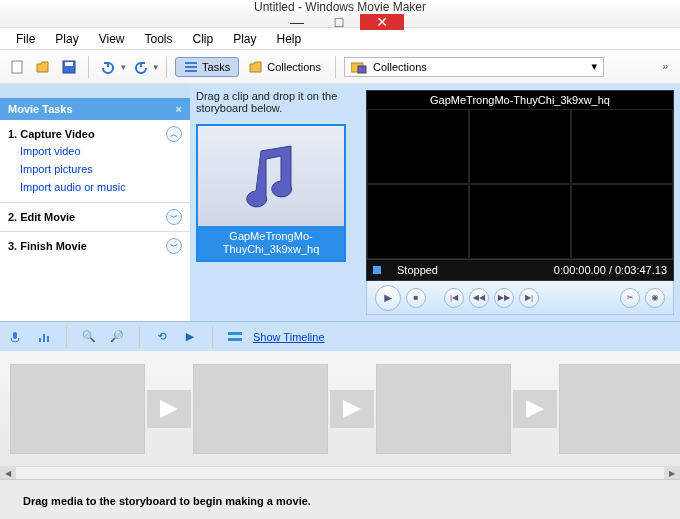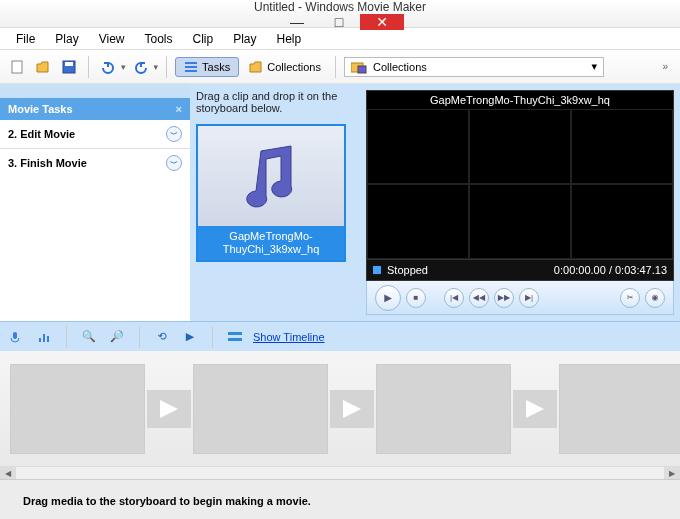--- a/index.html
+++ b/index.html
@@ -48,21 +48,21 @@
 .clip { margin-top: 10px; background: #fff; border: 2px solid #2188e8; width: 150px; }
 .clip-thumb { height: 100px; background: linear-gradient(#e8edf5,#d0d8e8); display: flex; align-items: center; justify-content: center; }
 .clip-label { background: #2a8de8; color: #fff; text-align: center; padding: 4px 2px; font-size: 11px; line-height: 1.2; }
 
 
 .preview { flex: 1; background: #cae3fa; padding: 6px; display: flex; flex-direction: column; }
 .video-box { background: #000; border: 1px solid #333; flex: 1; display: flex; flex-direction: column; }
 .video-title { color: #fff; text-align: center; font-size: 11px; padding: 3px 0; background: #000; }
 .video-grid { flex: 1; display: grid; grid-template-columns: 1fr 1fr 1fr; grid-template-rows: 1fr 1fr; }
 .video-grid div { border: 1px solid #222; }
-.video-status { display: flex; align-items: center; color: #fff; padding: 4px 6px; gap: 6px; background: #111; border-top: 1px solid #333; }
+.video-status { display: flex; align-items: center; color: #fff; padding: 4px 6px; gap: 16px; background: #111; border-top: 1px solid #333; }
 .video-status .stop-ico { width: 8px; height: 8px; background: #4aa0ff; }
 .video-status .time { margin-left: auto; }
 .controls { height: 34px; background: linear-gradient(#eef5fe,#cde4fb); border: 1px solid #a8c8e8; border-top: none; display: flex; align-items: center; padding: 0 8px; gap: 5px; }
 .cbtn { width: 20px; height: 20px; border: 1px solid #99b8d8; border-radius: 10px; background: linear-gradient(#fff,#dceaf8); display: flex; align-items: center; justify-content: center; font-size: 8px; color: #557; }
 .cbtn.play { width: 26px; height: 26px; border-radius: 13px; font-size: 10px; }
 .controls .spacer { flex: 1; }
 
 
 .tl-bar { height: 30px; background: #cae3fa; border-top: 1px solid #9cc3e8; display: flex; align-items: center; padding: 0 6px; gap: 8px; }
 .tl-ico { width: 20px; height: 20px; display: flex; align-items: center; justify-content: center; color: #2266bb; }
@@ -166,20 +166,29 @@
 
 <div class="main">
 
   <div class="tasks">
     <div class="tasks-spacer"></div>
     <div class="tasks-header">
       <span>Movie Tasks</span>
       <span class="x">×</span>
     </div>
     <div class="tasks-body">
+      <div class="task-sec">
+        <div class="task-sec-h">
+          <span>1. Capture Video</span>
+          <span class="exp">︿</span>
+        </div>
+        <a class="task-link">Import video</a>
+        <a class="task-link">Import pictures</a>
+        <a class="task-link">Import audio or music</a>
+      </div>
       <div class="task-sec">
         <div class="task-sec-h">
           <span>2. Edit Movie</span>
           <span class="exp">﹀</span>
         </div>
       </div>
       <div class="task-sec" style="border-bottom:none">
         <div class="task-sec-h">
           <span>3. Finish Movie</span>
           <span class="exp">﹀</span>

